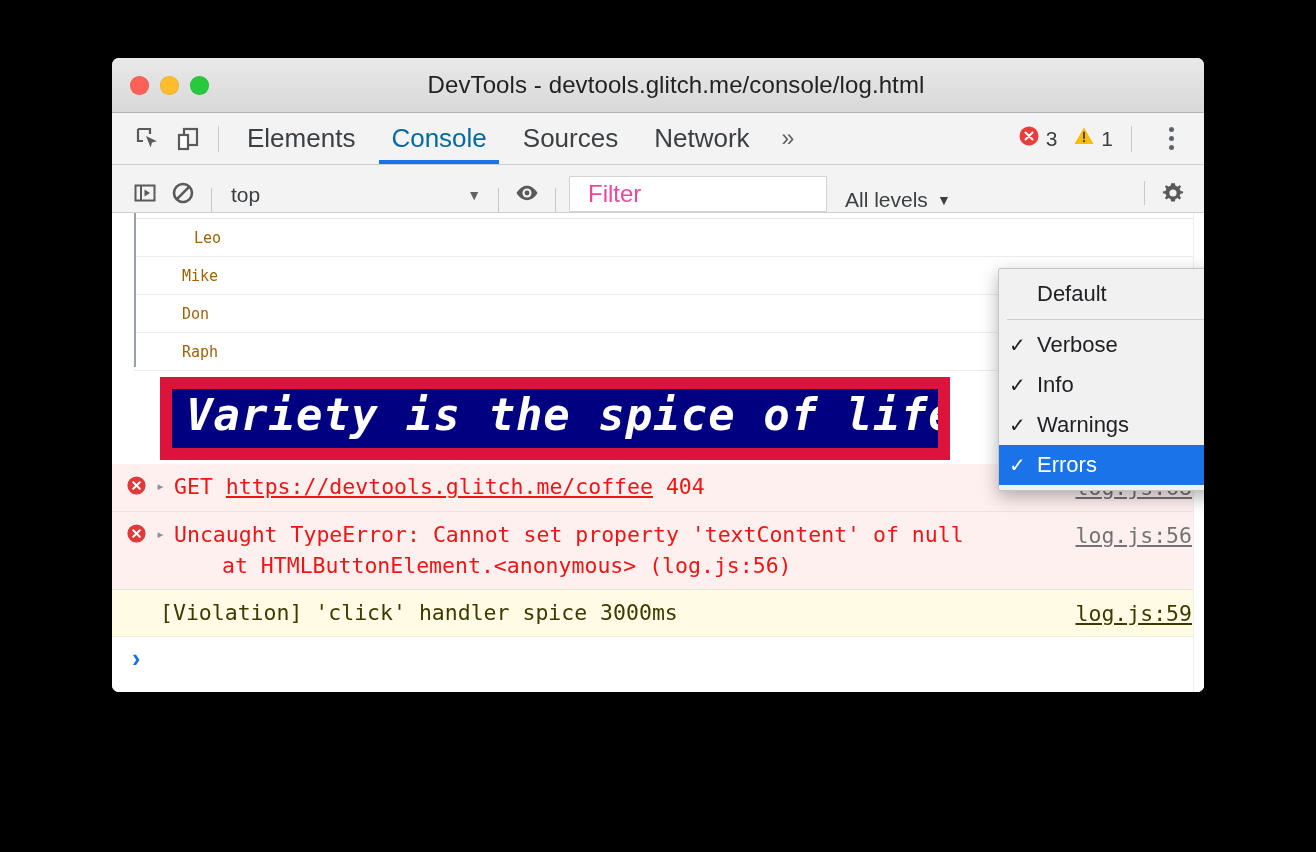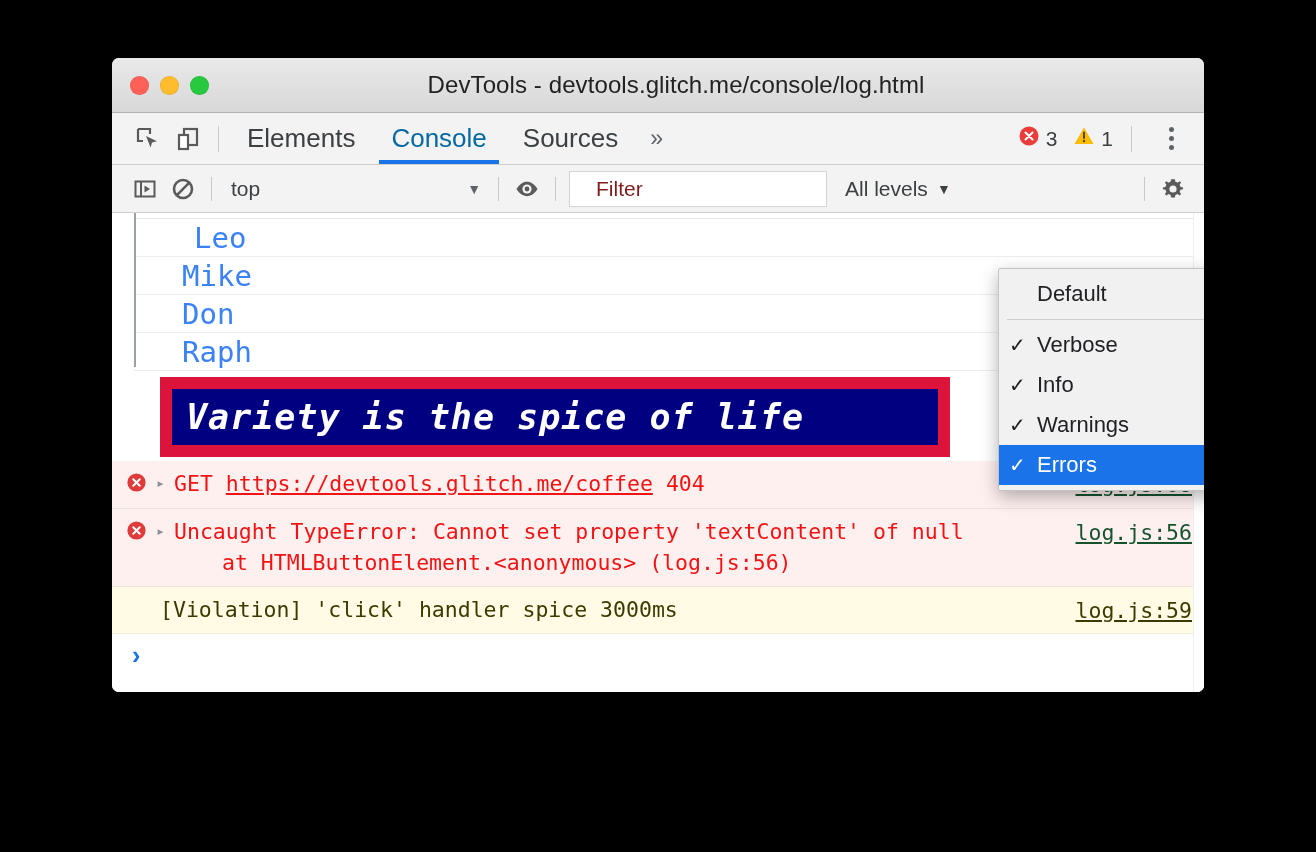--- a/index.html
+++ b/index.html
@@ -129,21 +129,21 @@
     border-radius: 50%;
     background: #5f6368;
   }
 
   
   .filterbar {
     height: 48px;
     background: #f3f3f3;
     border-bottom: 1px solid #cfcfcf;
     display: flex;
-    align-items: center;
+    align-items: flex-end;
     padding: 0 12px 0 14px;
     box-sizing: border-box;
     position: relative;
     z-index: 5;
   }
   .fb-icon {
     width: 38px; height: 38px;
     display: flex; align-items: center; justify-content: center;
     color: #5a5a5a;
   }
@@ -164,23 +164,23 @@
   }
   .context-select .caret { margin-left: auto; font-size: 14px; color: #5f6368; }
   .filter-input {
     width: 258px;
     height: 36px;
     background: #ffffff;
     border: 1px solid #d4d4d4;
     box-sizing: border-box;
     display: flex;
     align-items: center;
-    padding-left: 26px;
-    font-size: 21px;
-    color: #7f1d1d;
+    padding-left: 18px;
+    font-size: 24px;
+    color: #ec4899;
     margin-left: 4px;
   }
   .levels {
     display: flex;
     align-items: center;
     gap: 9px;
     font-size: 21px;
     color: #3c4043;
     margin-left: 18px;
     white-space: nowrap;
@@ -225,42 +225,42 @@
   .cut-row {
     height: 5px;
     border-bottom: 1px solid #e6e6e6;
     background: #ffffff;
   }
   .name-row {
     height: 38px;
     display: flex;
     align-items: center;
     border-bottom: 1px solid #ededed;
-    font-size: 29px;
-    color: #3b82f6;
+    font-size: 15px;
+    color: #a16207;
     padding-left: 48px;
     box-sizing: border-box;
   }
   .name-row.indent { padding-left: 60px; }
 
   
   .banner-wrap {
     padding: 6px 0 4px 0;
     background: #ffffff;
   }
   .banner {
     margin-left: 48px;
     width: 790px;
     box-sizing: border-box;
     border: 12px solid;
-    padding: 8px 0 8px 14px;
+    padding: 0 0 8px 14px;
     font-family: "DejaVu Sans Mono", "Liberation Mono", monospace;
     font-style: italic;
     font-weight: bold;
-    font-size: 35px;
+    font-size: 44px;
     letter-spacing: 1px;
     white-space: nowrap;
     overflow: hidden;
   }
 
   
   .msg {
     display: flex;
     align-items: flex-start;
     font-size: 21.5px;
@@ -279,21 +279,21 @@
     padding-top: 5px;
   }
   .msg .text-col { flex: 1 1 auto; min-width: 0; }
   .msg .src-col {
     flex: 0 0 auto;
     margin-left: 14px;
     text-decoration: underline;
     white-space: nowrap;
     padding-top: 1px;
   }
-  .msg.error .src-col { color: #14532d; }
+  .msg.error .src-col { color: #737373; }
   .msg.warning .src-col { color: #3b3b00; }
   .stack-line { padding-left: 48px; white-space: nowrap; }
   .link-url { text-decoration: underline; }
   .msg.warning .text-col { padding-left: 34px; }
 
   
   .prompt {
     display: flex;
     align-items: center;
     height: 44px;
@@ -375,20 +375,21 @@
       <svg width="26" height="26" viewBox="0 0 26 26">
         <rect x="9" y="3" width="13" height="16" fill="none" stroke="#5a5a5a" stroke-width="2.2"></rect>
         <rect x="4" y="9" width="9" height="14" fill="#ffffff" stroke="#5a5a5a" stroke-width="2.2"></rect>
       </svg>
     </div>
     <div class="tb-sep"></div>
     <div class="tabs">
       <div class="tab">Elements</div>
       <div class="tab active">Console</div>
       <div class="tab">Sources</div>
+      <div class="tab">Network</div>
       <div class="tab more">»</div>
     </div>
     <div class="tabbar-right">
       <div class="counter">
         <span>
           <svg width="22" height="22" viewBox="0 0 22 22">
             <circle cx="11" cy="11" r="9.5" fill="#eb3b3b"></circle>
             <path d="M7.5 7.5 L14.5 14.5 M14.5 7.5 L7.5 14.5" stroke="#ffffff" stroke-width="2.1" stroke-linecap="round"></path>
           </svg>
         </span>

